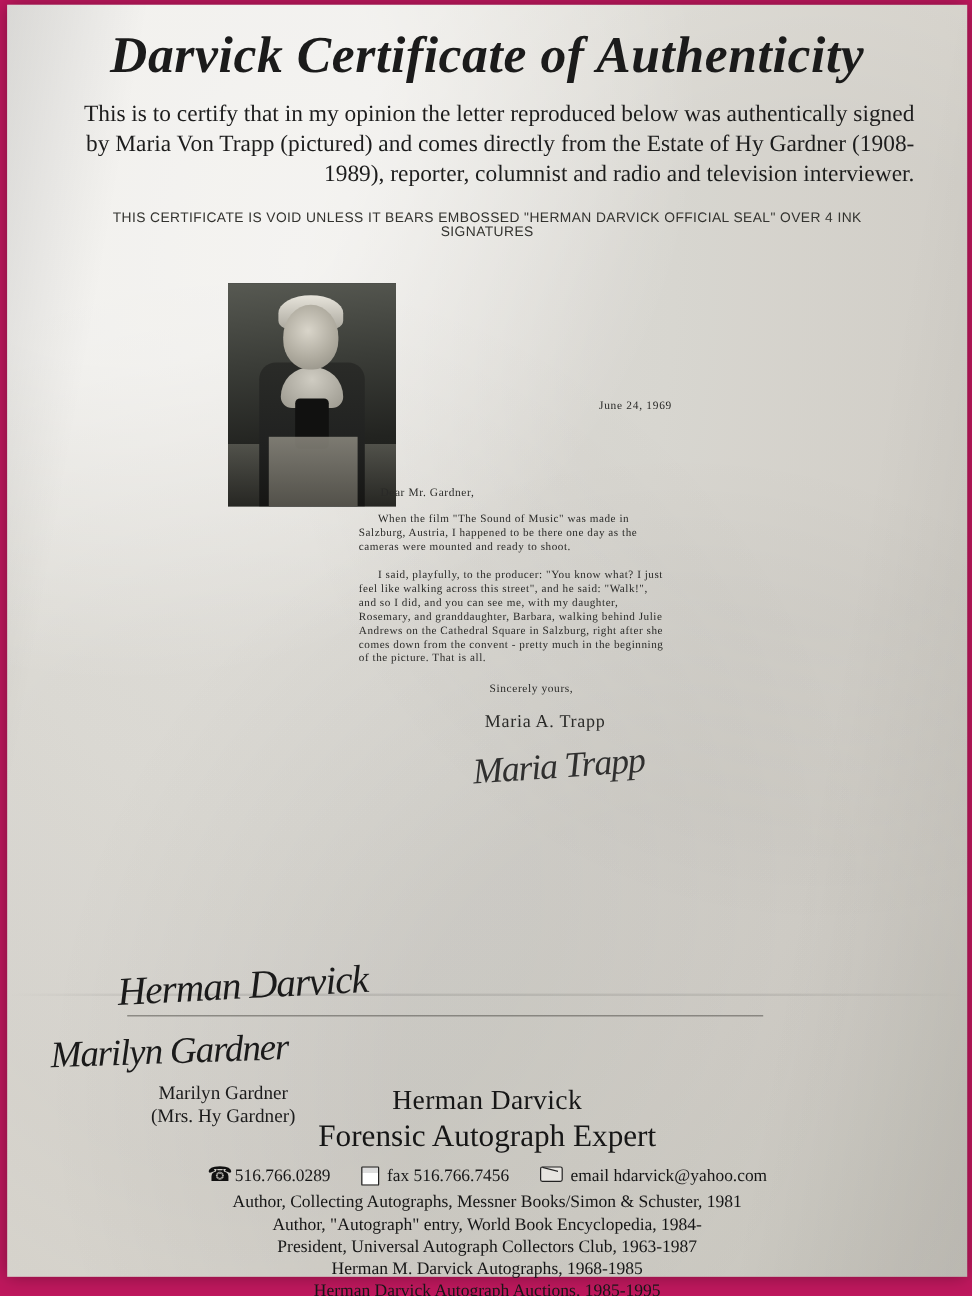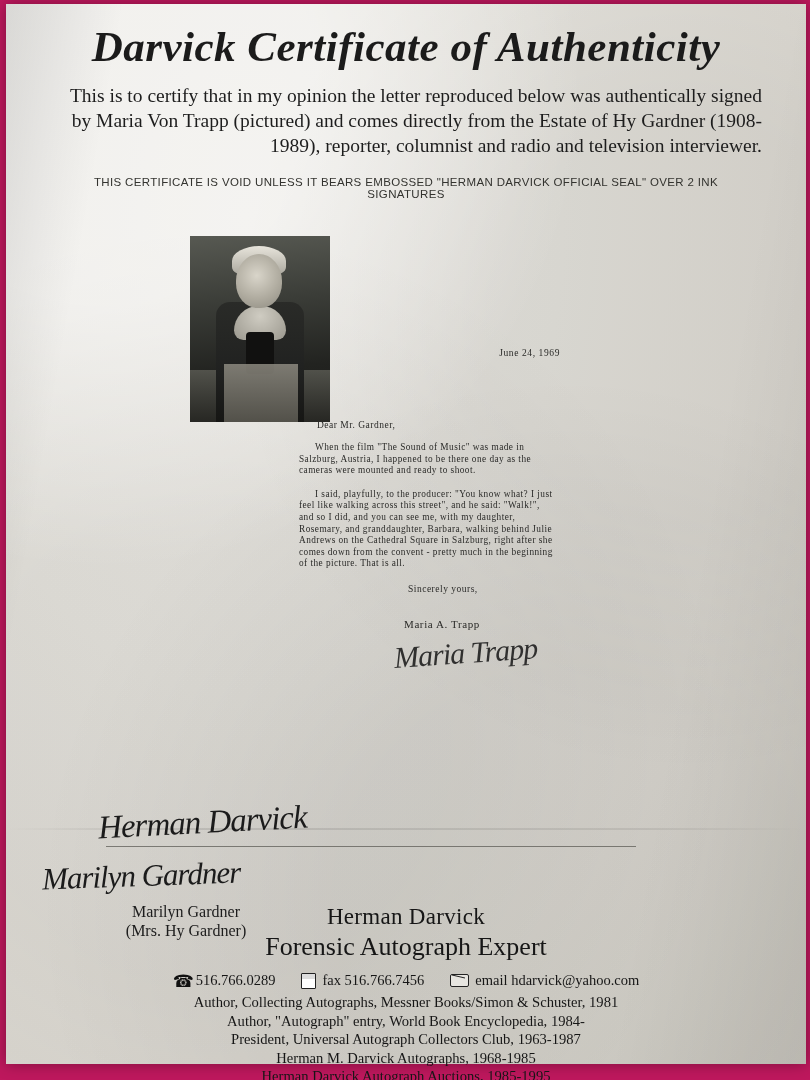--- a/index.html
+++ b/index.html
@@ -139,21 +139,21 @@
     position: absolute;
     left: 56px; top: 96px; width: 28px; height: 42px;
     background: #111110;
     border-radius: 4px;
   }
 
   
   .letter {
     position: absolute;
     left: 240px;
-    top: 326px;
+    top: 312px;
     width: 330px;
     color: #2a2a28;
     font-family: "Liberation Serif", serif;
   }
   .letter .date {
     text-align: right;
     font-size: 9.5px;
     letter-spacing: 0.6px;
     margin-right: 16px;
   }
@@ -171,22 +171,22 @@
     line-height: 11.6px;
     letter-spacing: 0.45px;
     text-indent: 16px;
   }
   .letter .closing {
     margin: 14px 0 0 162px;
     font-size: 9.5px;
     letter-spacing: 0.5px;
   }
   .letter .signed-name {
-    margin: 24px 0 0 158px;
-    font-size: 11px;
+    margin: 14px 0 0 158px;
+    font-size: 15px;
     letter-spacing: 0.6px;
   }
   .letter .sig-script {
     position: absolute;
     left: 148px;
     top: 288px;
     font-family: "Liberation Serif", serif;
     font-style: italic;
     font-size: 30px;
     color: #232323;
@@ -255,21 +255,21 @@
     margin-top: 2px;
   }
   .contact-row {
     margin-top: 10px;
     display: flex;
     justify-content: center;
     align-items: center;
     gap: 26px;
     font-size: 14.5px;
   }
-  .contact-item { display: flex; align-items: center; gap: 6px; }
+  .contact-item { display: flex; gap: 6px; }
   .ico {
     display: inline-block;
     width: 17px; height: 13px;
     position: relative;
   }
   .ico-phone::before {
     content: "\260E";
     font-size: 17px;
     line-height: 13px;
     color: #111;
@@ -311,21 +311,21 @@
 <body>
 
 <div id="page">
   <div id="sheet">
     <div class="content">
 
       <div class="cert-title">Darvick Certificate of Authenticity</div>
 
       <div class="cert-statement">This is to certify that in my opinion the letter reproduced below was authentically signed by Maria Von Trapp (pictured) and comes directly from the Estate of Hy Gardner (1908-1989), reporter, columnist and radio and television interviewer.</div>
 
-      <div class="void-line">THIS CERTIFICATE IS VOID UNLESS IT BEARS EMBOSSED "HERMAN DARVICK OFFICIAL SEAL" OVER 2 INK SIGNATURES</div>
+      <div class="void-line">THIS CERTIFICATE IS VOID UNLESS IT BEARS EMBOSSED "HERMAN DARVICK OFFICIAL SEAL" OVER 4 INK SIGNATURES</div>
 
       <div class="photo">
         <div class="sky"></div>
         <div class="grass"></div>
         <div class="body"></div>
         <div class="blouse"></div>
         <div class="bodice"></div>
         <div class="apron"></div>
         <div class="hair"></div>
         <div class="head"></div>

